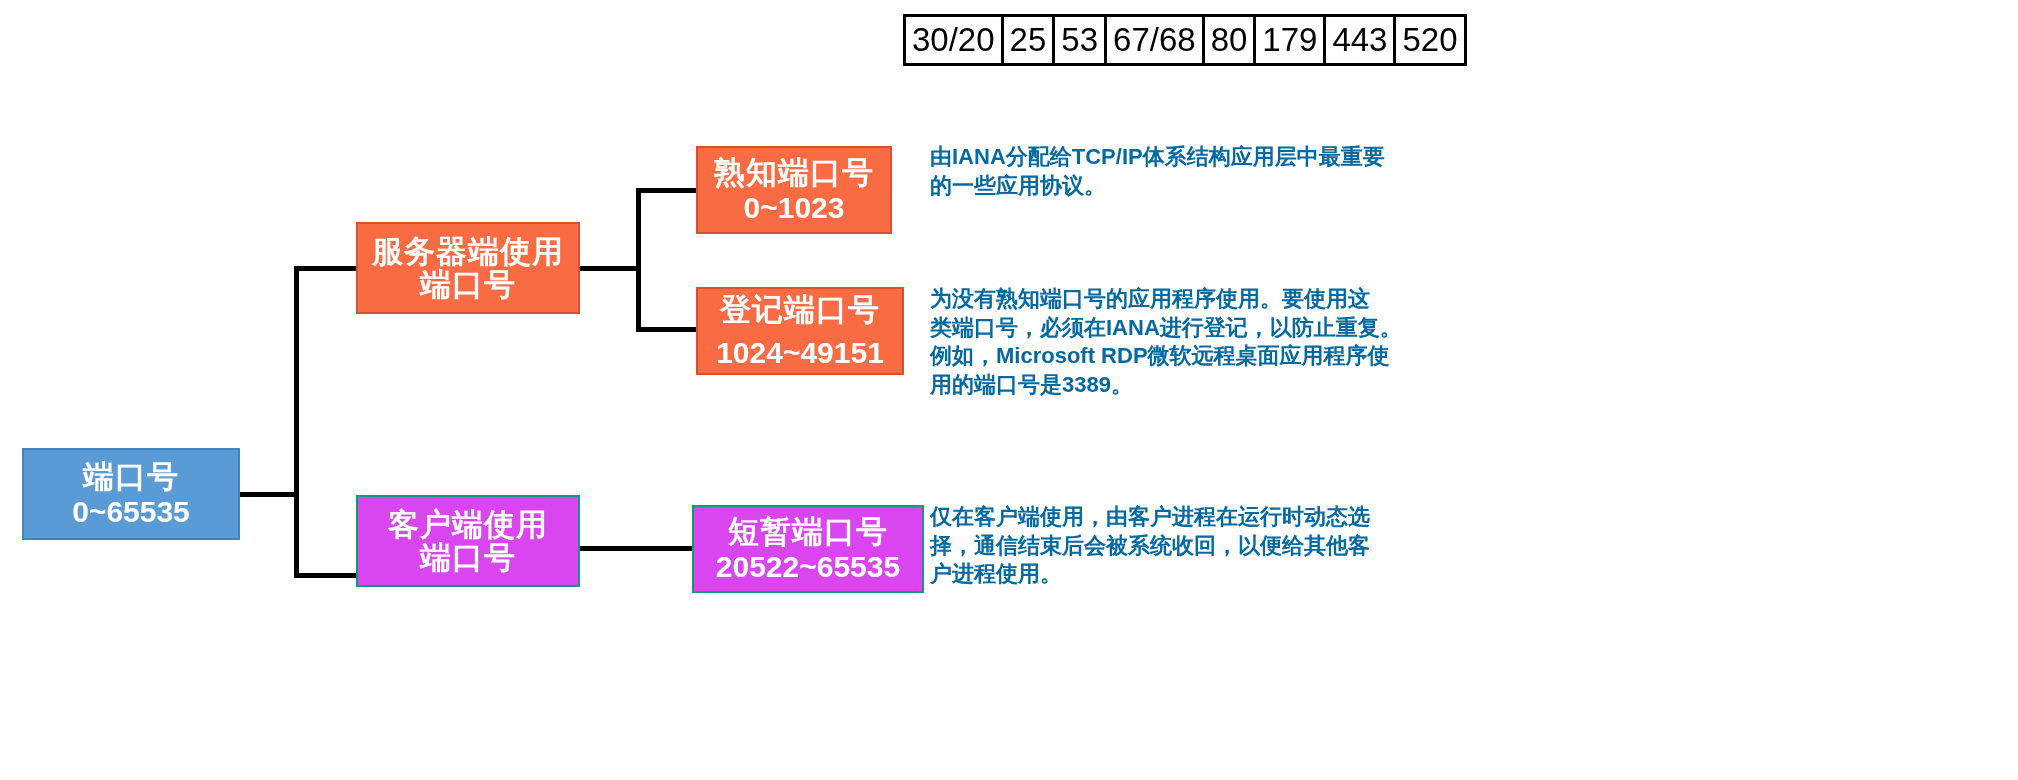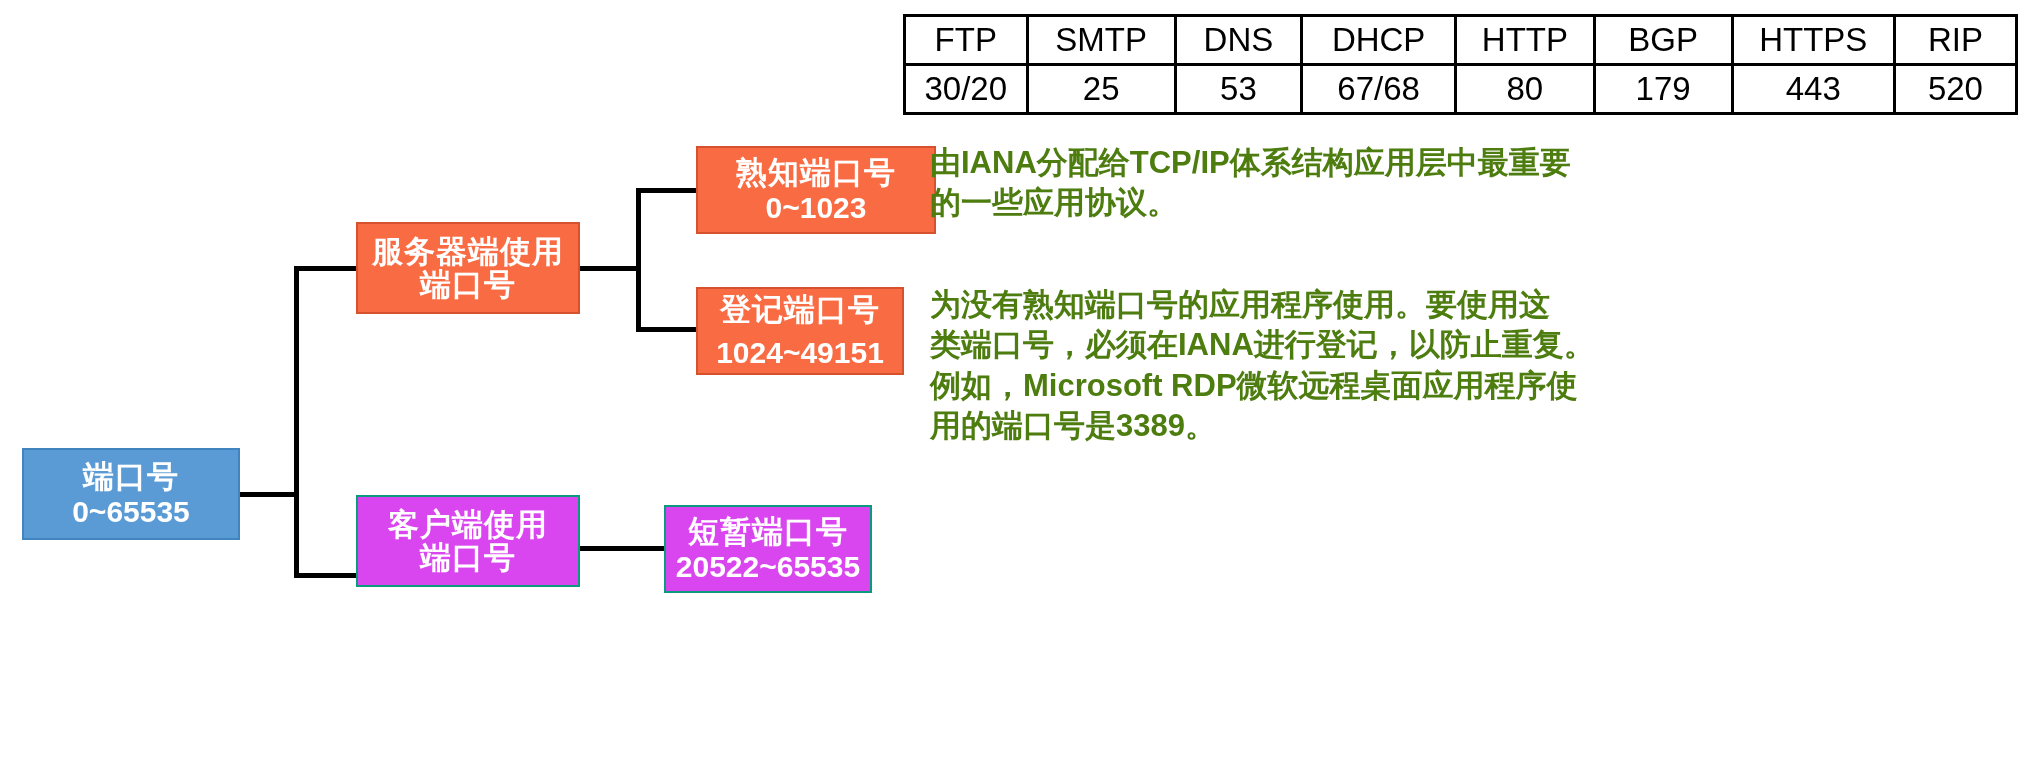--- a/index.html
+++ b/index.html
@@ -82,65 +82,55 @@
   }
   .node.green {
     background: #d946ef;
     border: 2px solid #0a9a7e;
   }
 
   
   #node-root      { left: 22px;  top: 448px; width: 218px; height: 92px; }
   #node-server    { left: 356px; top: 222px; width: 224px; height: 92px; }
   #node-client    { left: 356px; top: 495px; width: 224px; height: 92px; }
-  #node-wellknown { left: 696px; top: 146px; width: 240px; height: 88px; }
+  #node-wellknown { left: 696px; top: 146px; width: 196px; height: 88px; }
   #node-registered{ left: 696px; top: 287px; width: 208px; height: 88px; gap: 8px; }
-  #node-ephemeral { left: 664px; top: 505px; width: 208px; height: 88px; }
+  #node-ephemeral { left: 692px; top: 505px; width: 232px; height: 88px; }
 
   
   .line {
     position: absolute;
     background: #000000;
   }
   .h { height: 5px; }
   .v { width: 5px; }
 
   
   .desc {
     position: absolute;
     font-family: "Liberation Sans", "DejaVu Sans", sans-serif;
-    font-size: 31px;
+    font-size: 22px;
     font-weight: bold;
-    color: #4d7c0f;
+    color: #0369a1;
     line-height: 1.30;
     letter-spacing: 0px;
     white-space: pre-line;
     width: 700px;
   }
   #desc-wellknown  { left: 930px; top: 143px; }
   #desc-registered { left: 930px; top: 285px; }
   #desc-ephemeral  { left: 930px; top: 503px; }
 </style>
 </head>
 <body>
 
 <div id="canvas">
 
   <table class="port-table">
     <tbody>
-        <tr>
-      <td class="proto cw-ftp">FTP</td>
-      <td class="proto cw-smtp">SMTP</td>
-      <td class="proto cw-dns">DNS</td>
-      <td class="proto cw-dhcp">DHCP</td>
-      <td class="proto cw-http">HTTP</td>
-      <td class="proto cw-bgp">BGP</td>
-      <td class="proto cw-https">HTTPS</td>
-      <td class="proto cw-rip">RIP</td>
-    </tr>
     <tr>
       <td class="num">30/20</td>
       <td class="num">25</td>
       <td class="num">53</td>
       <td class="num">67/68</td>
       <td class="num">80</td>
       <td class="num">179</td>
       <td class="num">443</td>
       <td class="num">520</td>
     </tr>
@@ -191,14 +181,17 @@
     <span class="title">短暂端口号</span>
     <span class="range">20522~65535</span>
   </div>
 
   <div class="desc" id="desc-wellknown">由IANA分配给TCP/IP体系结构应用层中最重要
 的一些应用协议。</div>
   <div class="desc" id="desc-registered">为没有熟知端口号的应用程序使用。要使用这
 类端口号，必须在IANA进行登记，以防止重复。
 例如，Microsoft RDP微软远程桌面应用程序使
 用的端口号是3389。</div>
+  <div class="desc" id="desc-ephemeral">仅在客户端使用，由客户进程在运行时动态选
+择，通信结束后会被系统收回，以便给其他客
+户进程使用。</div>
 
 </div>
 
 </body></html>

